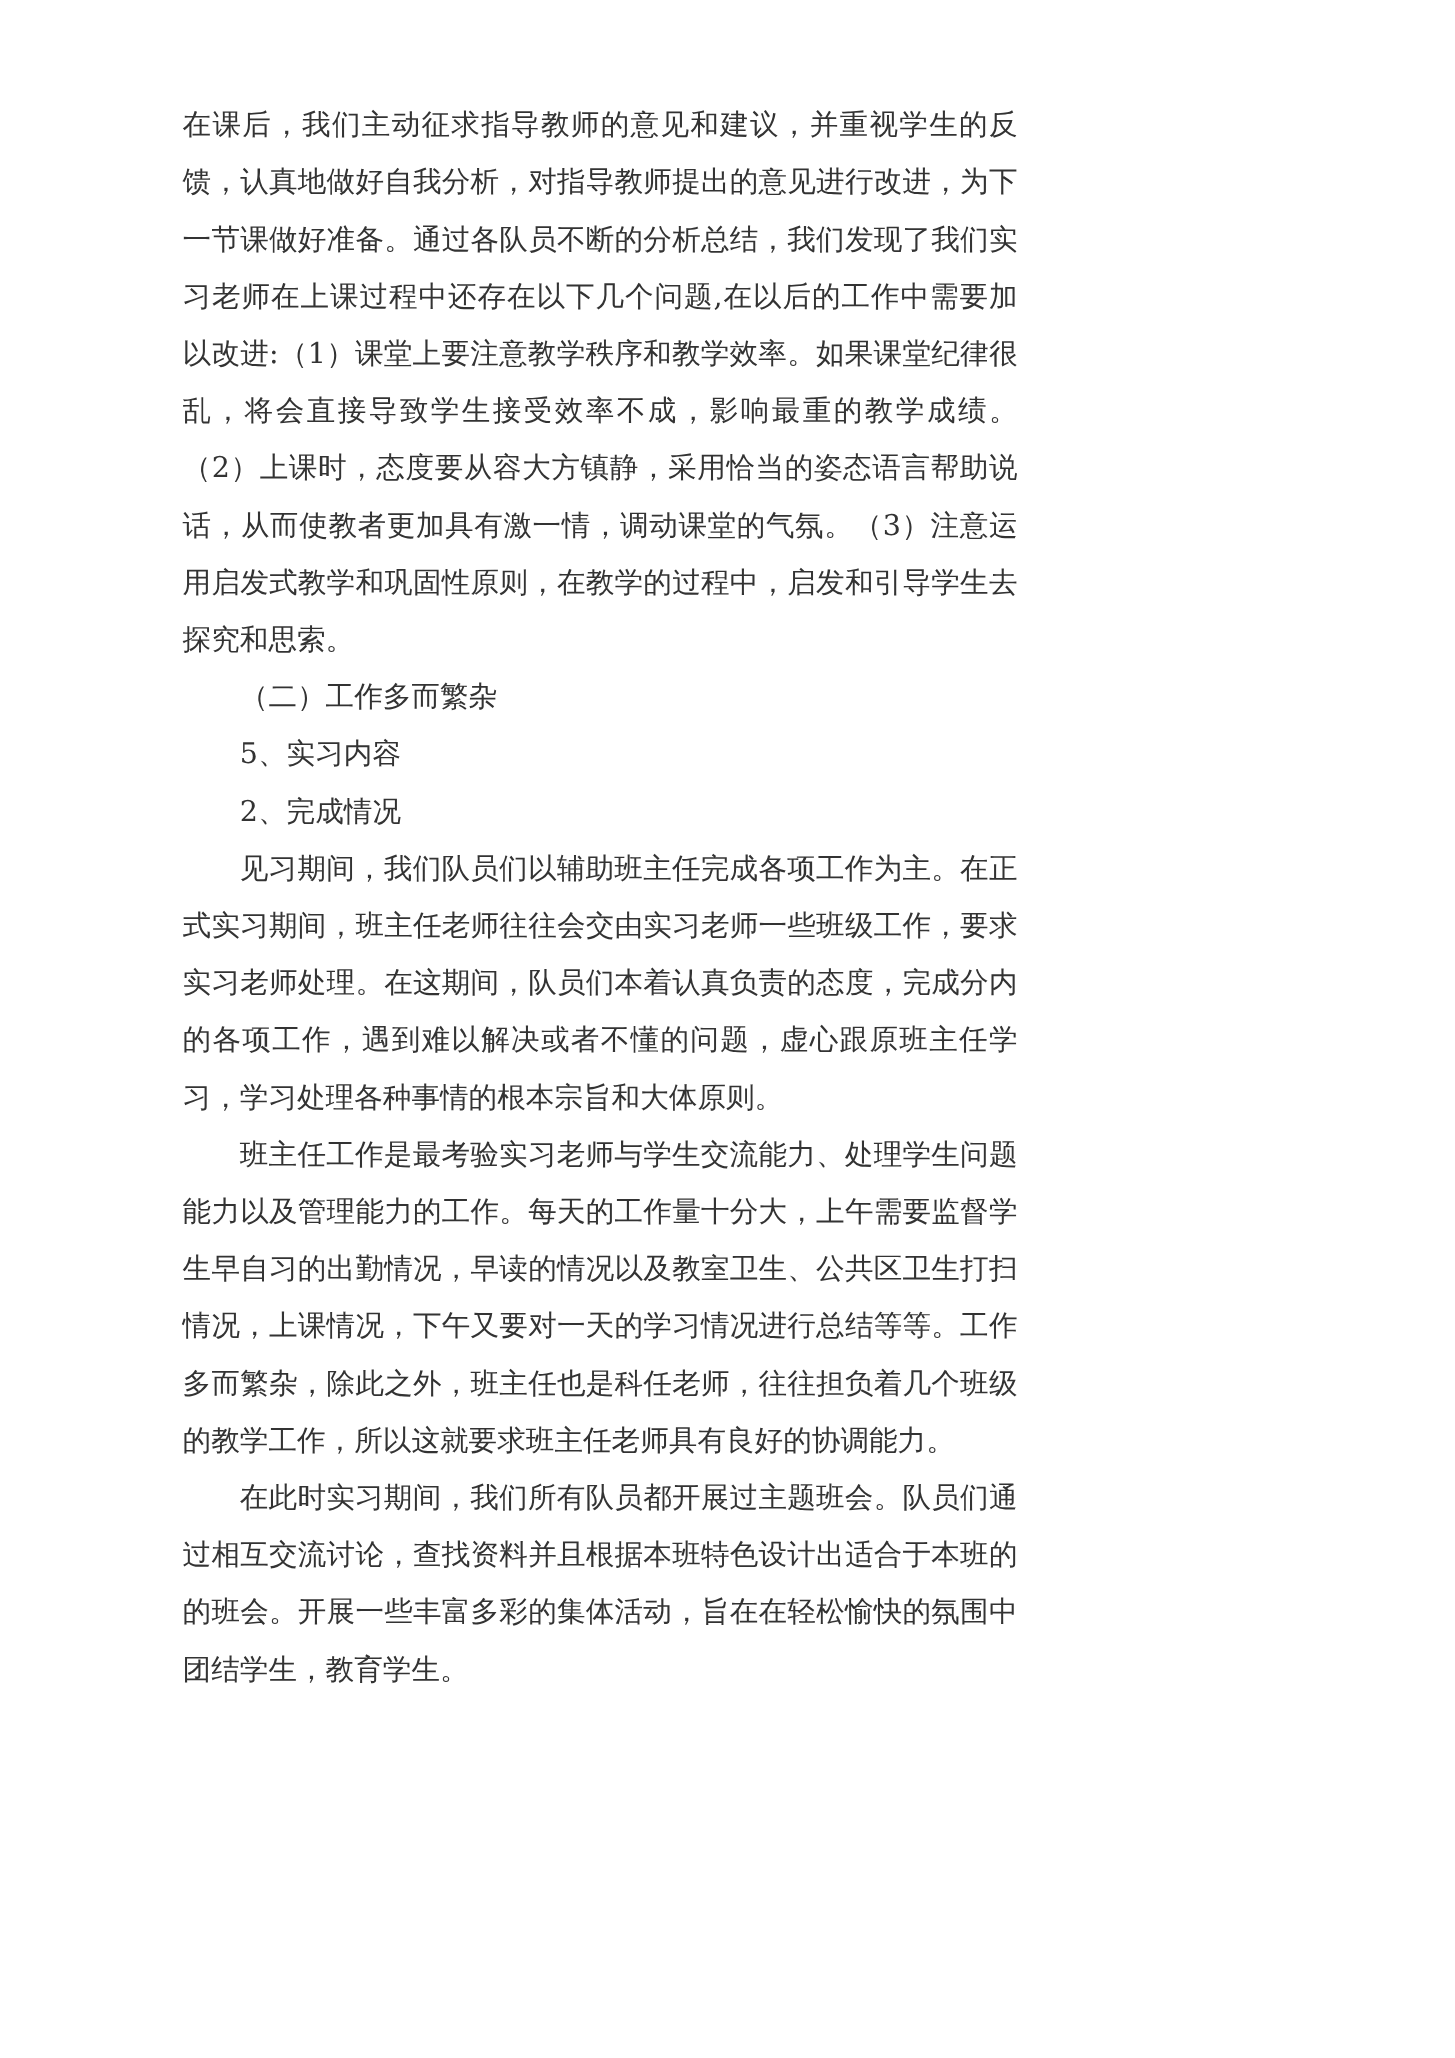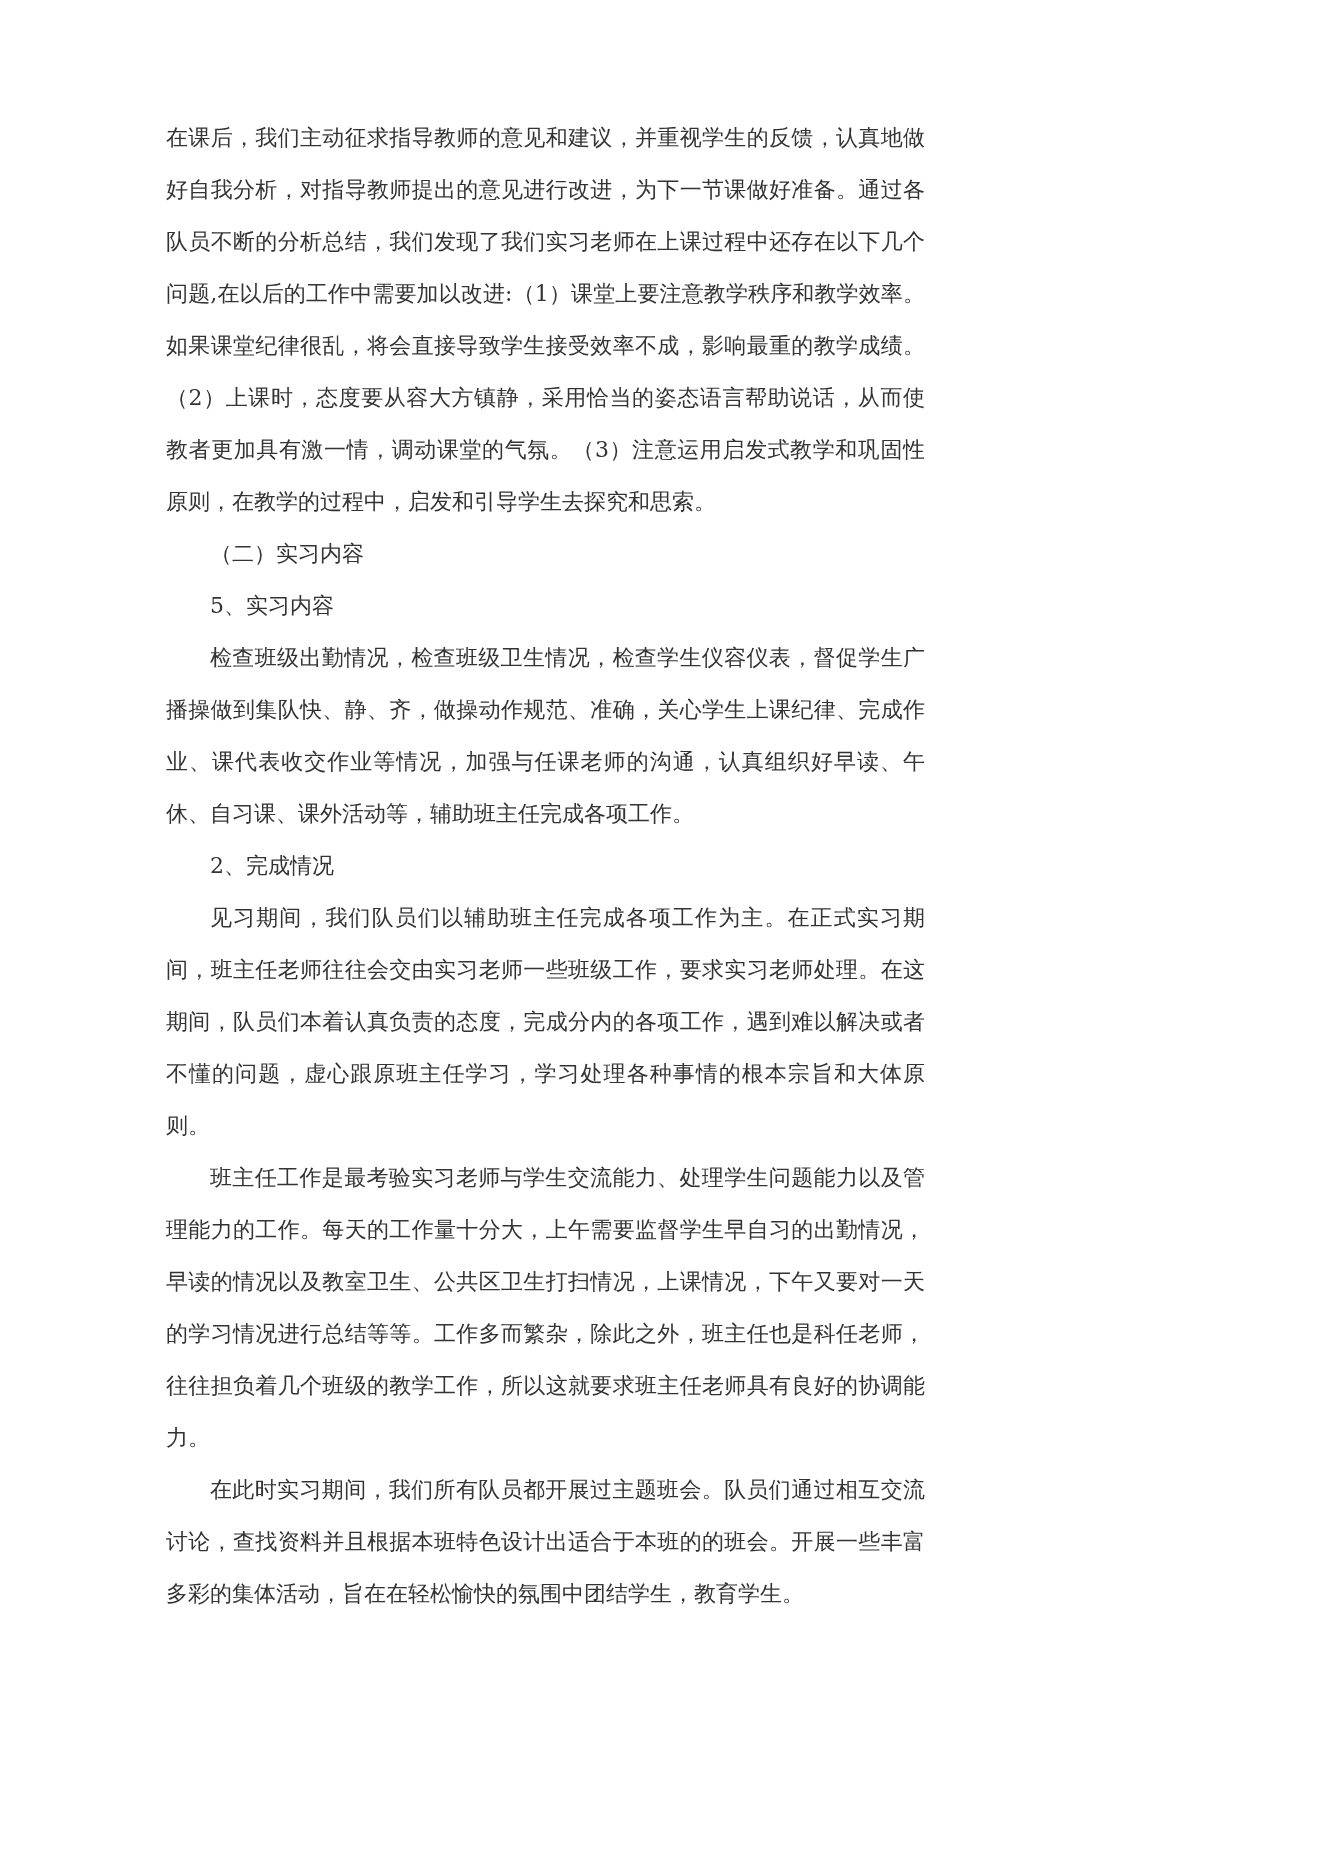--- a/index.html
+++ b/index.html
@@ -6,42 +6,41 @@
     margin: 0;
     padding: 0;
     background: #ffffff;
   }
   .page {
     position: relative;
     width: 1093px;
     min-height: 1871px;
     box-sizing: border-box;
     background: #ffffff;
-    padding: 112px 168px 120px 166px;
+    padding: 88px 168px 120px 166px;
     font-family: "DejaVu Serif", "Liberation Serif", serif;
-    font-size: 22px;
+    font-size: 26px;
     color: #333333;
     overflow: hidden;
   }
   .para {
     margin: 0;
     line-height: 52px;
     text-align: justify;
     text-justify: inter-ideograph;
     word-break: break-all;
   }
   .indent {
     text-indent: 2em;
   }
 </style>
 </head>
 <body>
 
 <div class="page">
   <p class="para">在课后，我们主动征求指导教师的意见和建议，并重视学生的反馈，认真地做好自我分析，对指导教师提出的意见进行改进，为下一节课做好准备。通过各队员不断的分析总结，我们发现了我们实习老师在上课过程中还存在以下几个问题,在以后的工作中需要加以改进:（1）课堂上要注意教学秩序和教学效率。如果课堂纪律很乱，将会直接导致学生接受效率不成，影响最重的教学成绩。（2）上课时，态度要从容大方镇静，采用恰当的姿态语言帮助说话，从而使教者更加具有激一情，调动课堂的气氛。（3）注意运用启发式教学和巩固性原则，在教学的过程中，启发和引导学生去探究和思索。</p>
-  <p class="para indent">（二）实习内容</p>
+  <p class="para indent">（二）工作多而繁杂</p>
   <p class="para indent">5、实习内容</p>
-  <p class="para indent">检查班级出勤情况，检查班级卫生情况，检查学生仪容仪表，督促学生广播操做到集队快、静、齐，做操动作规范、准确，关心学生上课纪律、完成作业、课代表收交作业等情况，加强与任课老师的沟通，认真组织好早读、午休、自习课、课外活动等，辅助班主任完成各项工作。</p>
   <p class="para indent">2、完成情况</p>
   <p class="para indent">见习期间，我们队员们以辅助班主任完成各项工作为主。在正式实习期间，班主任老师往往会交由实习老师一些班级工作，要求实习老师处理。在这期间，队员们本着认真负责的态度，完成分内的各项工作，遇到难以解决或者不懂的问题，虚心跟原班主任学习，学习处理各种事情的根本宗旨和大体原则。</p>
   <p class="para indent">班主任工作是最考验实习老师与学生交流能力、处理学生问题能力以及管理能力的工作。每天的工作量十分大，上午需要监督学生早自习的出勤情况，早读的情况以及教室卫生、公共区卫生打扫情况，上课情况，下午又要对一天的学习情况进行总结等等。工作多而繁杂，除此之外，班主任也是科任老师，往往担负着几个班级的教学工作，所以这就要求班主任老师具有良好的协调能力。</p>
   <p class="para indent">在此时实习期间，我们所有队员都开展过主题班会。队员们通过相互交流讨论，查找资料并且根据本班特色设计出适合于本班的的班会。开展一些丰富多彩的集体活动，旨在在轻松愉快的氛围中团结学生，教育学生。</p>
 </div>
 
 </body></html>

